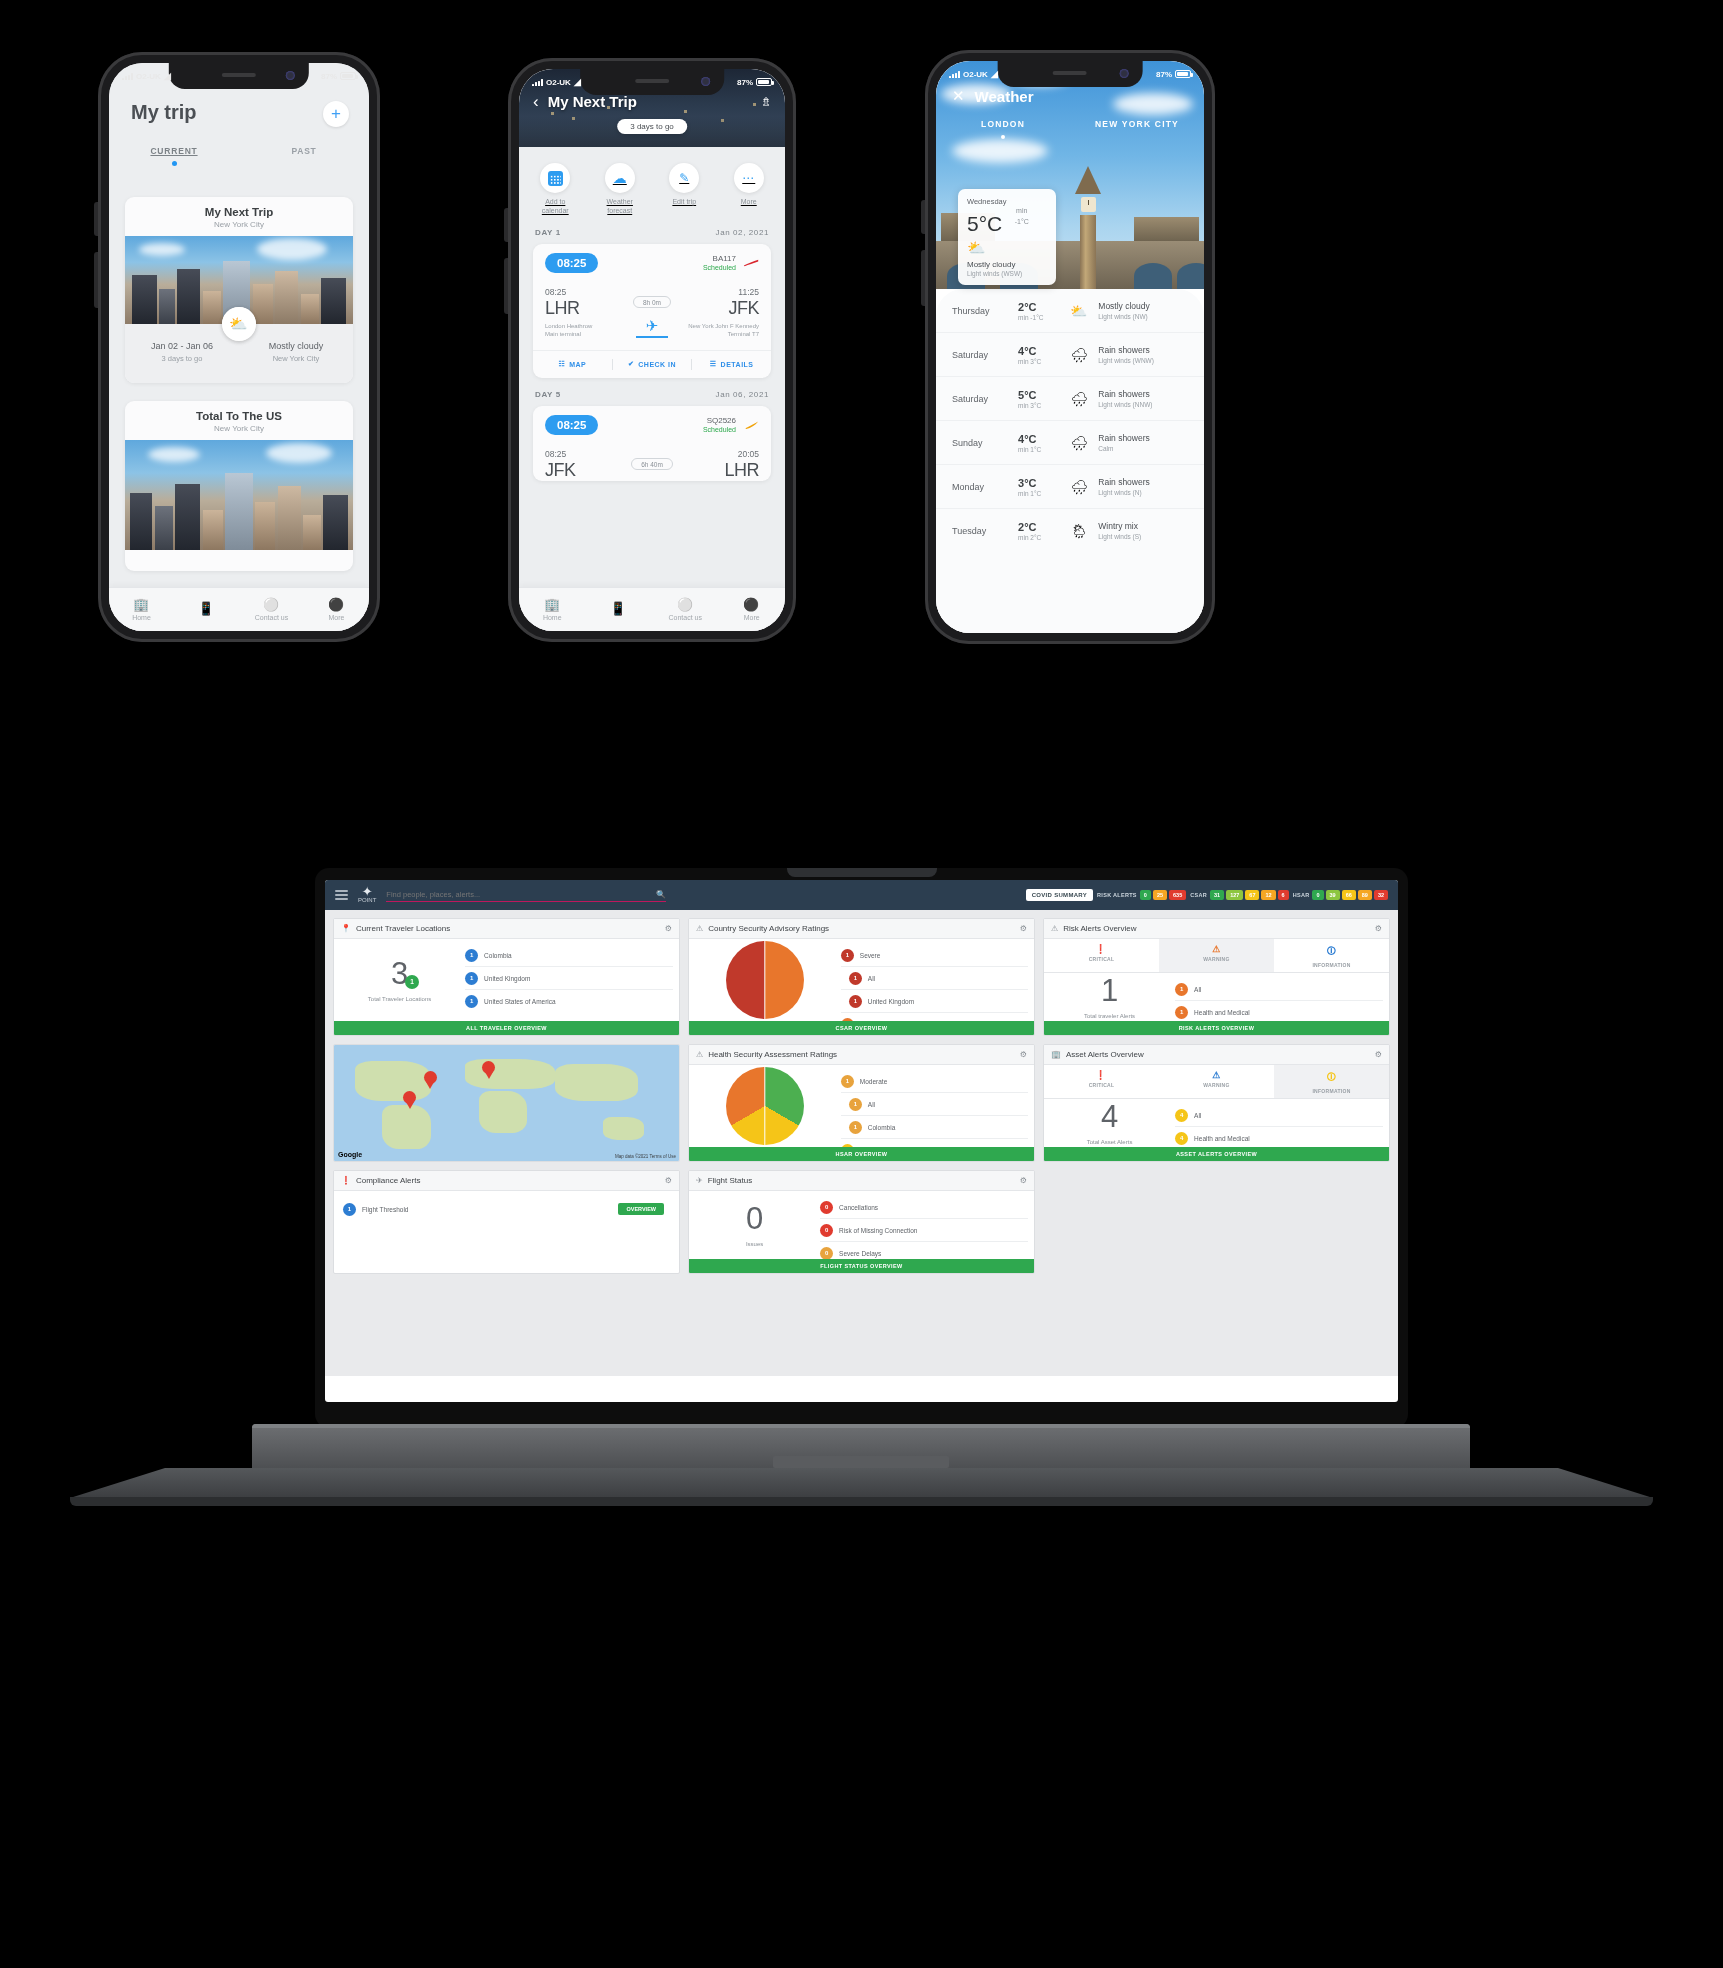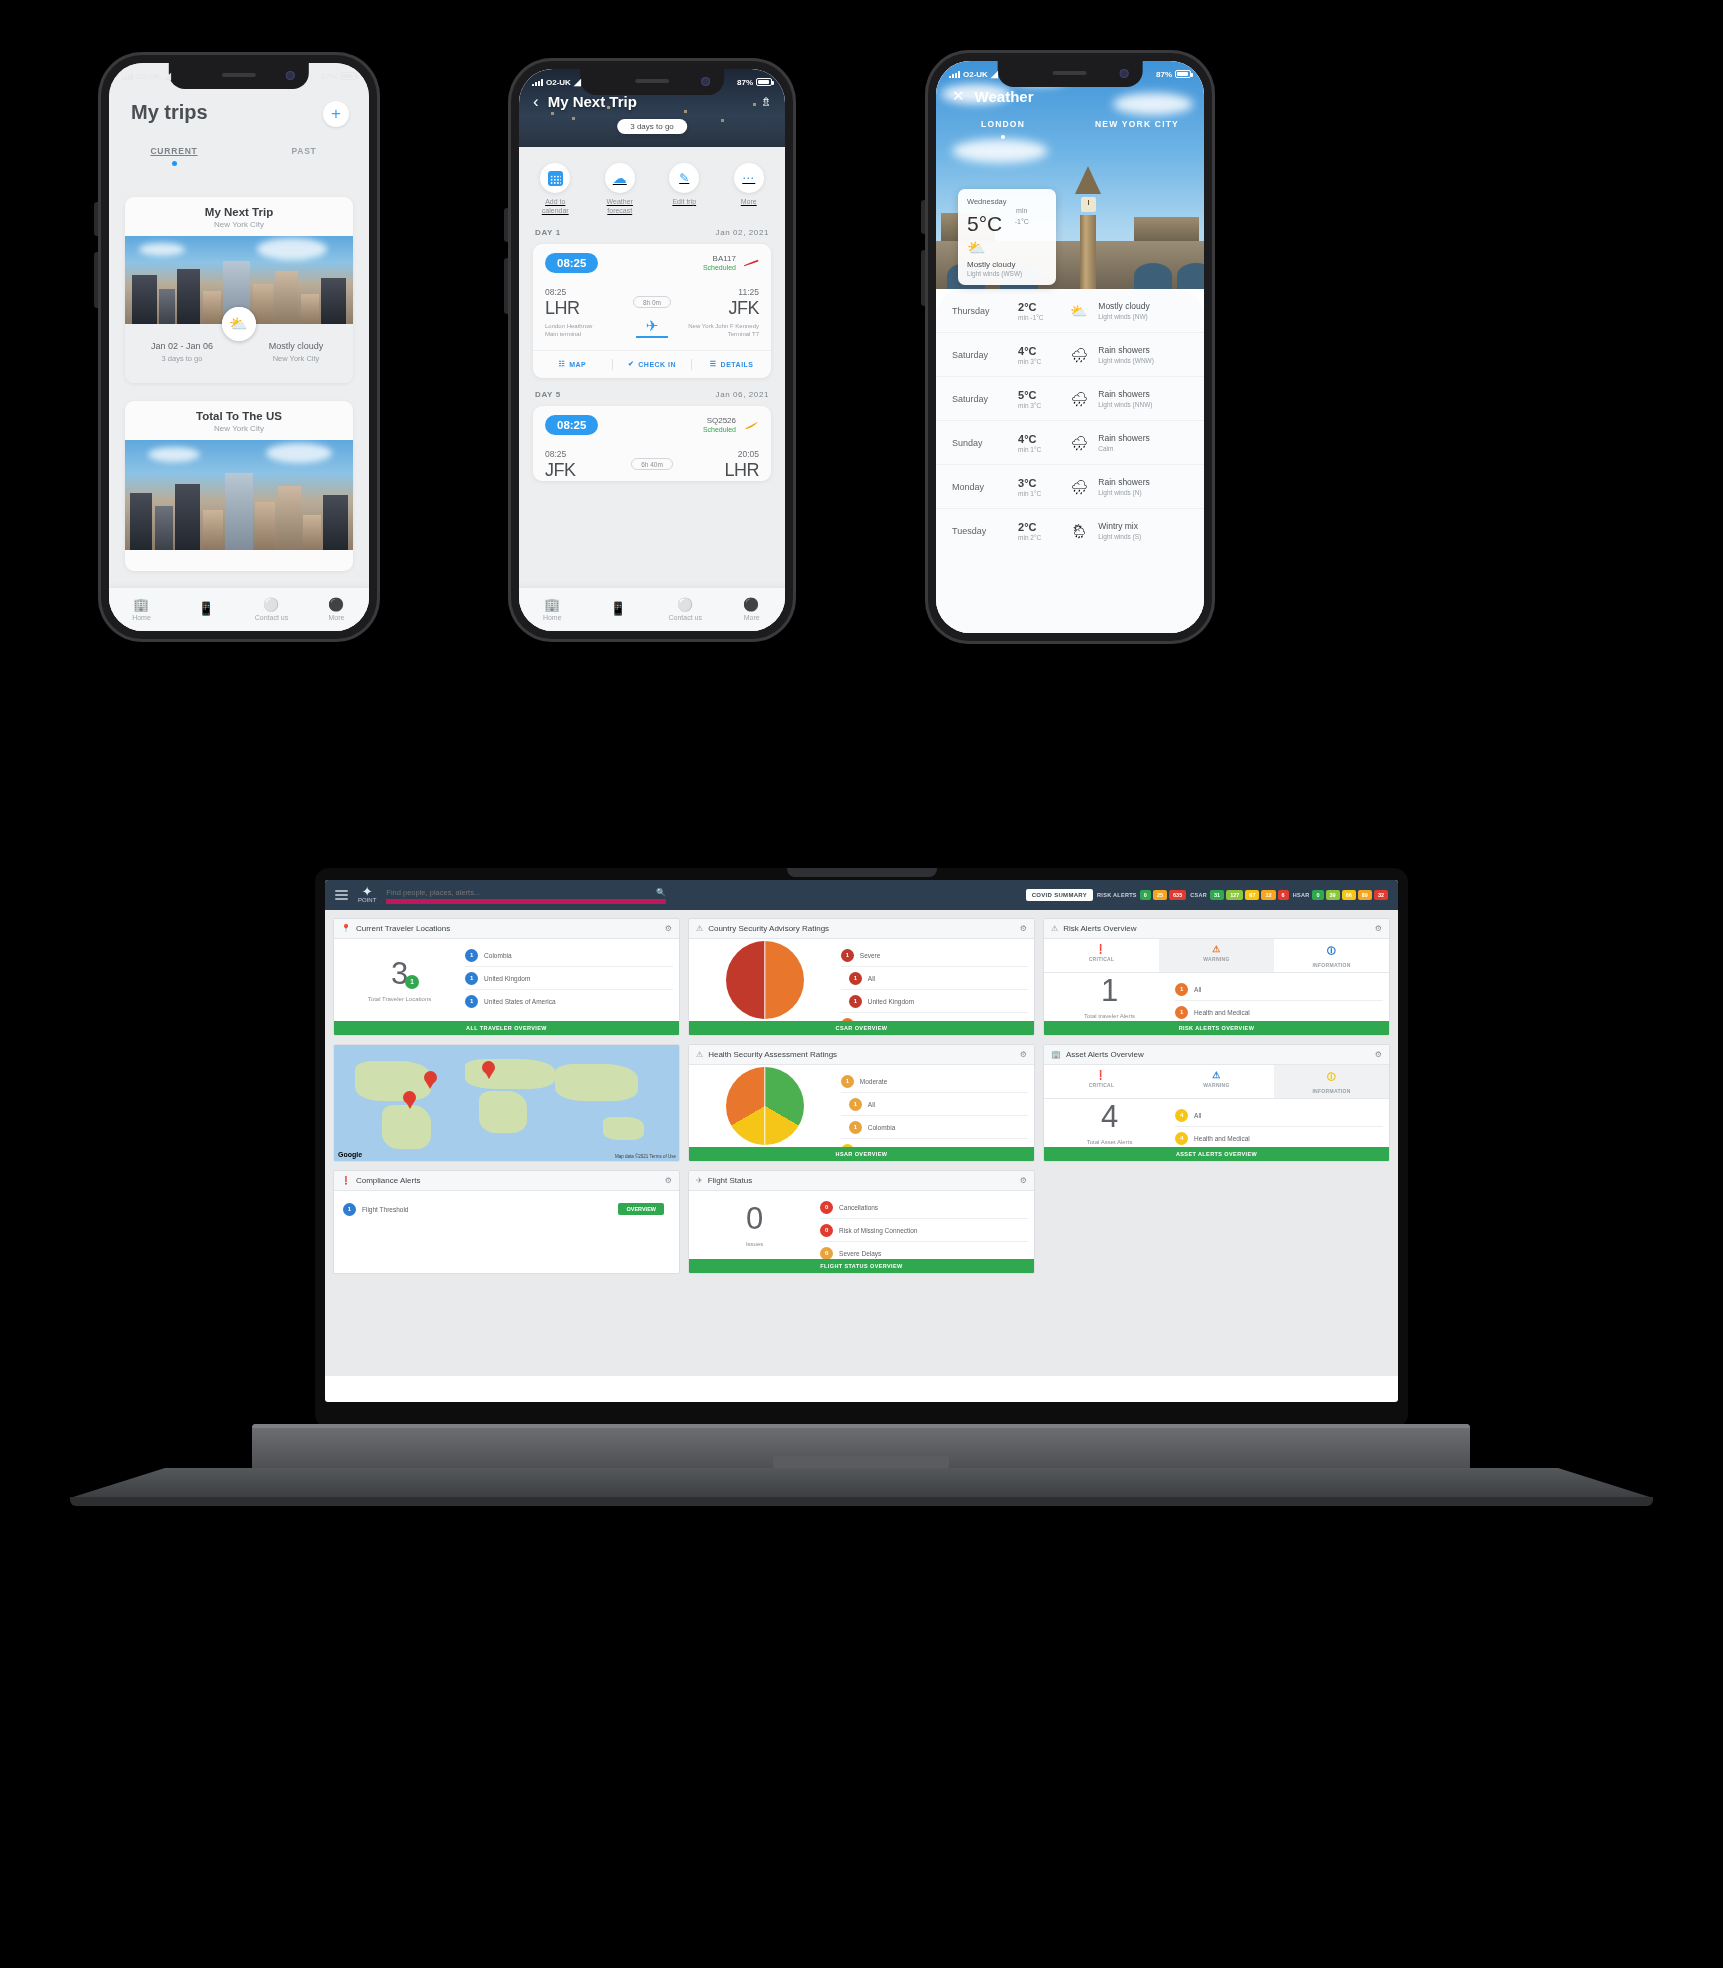--- a/index.html
+++ b/index.html
@@ -165,21 +165,21 @@
     clip-path: polygon(6% 0, 94% 0, 100% 100%, 0% 100%);}
   .notchb{position:absolute;left:50%;transform:translateX(-50%);top:0;width:150px;height:9px;background:#2e3033;border-radius:0 0 8px 8px;}
   .foot{position:absolute;left:0;bottom:2px;width:100%;height:9px;background:#2c2e30;border-radius:0 0 6px 6px;}
 
   
   .dtop{ height:30px; background:#2c3e50; display:flex; align-items:center; padding:0 10px; gap:10px;}
   .hamb{width:13px;}
   .hamb i{display:block;height:1.6px;background:#aab4be;margin:2.6px 0;border-radius:1px;}
   .logo{font-size:6px;color:#c3ccd4;text-align:center;line-height:1;}
   .logo .st{font-size:13px;color:#e4e9ee;line-height:.8;}
-  .dsearch{flex:0 0 280px; border-bottom:5px solid #be185d; display:flex;align-items:center;padding:2px 0;}
+  .dsearch{flex:0 0 280px; border-bottom:1px solid #be185d; display:flex;align-items:center;padding:2px 0;}
   .dsearch input{flex:1;background:transparent;border:0;outline:0;color:#8fa0b3;font-size:7.5px;font-family:inherit;}
   .dsearch .mg{color:#8fa0b3;font-size:8px;}
   .dtop-r{margin-left:auto;display:flex;align-items:center;gap:4px;}
   .covid{background:#fff;color:#37474f;font-size:6px;font-weight:700;padding:3px 6px;border-radius:2px;letter-spacing:.3px;}
   .grp{display:flex;align-items:center;gap:2px;}
   .grp .lab{color:#cdd6de;font-size:5.5px;font-weight:700;letter-spacing:.3px;margin-right:1px;}
   .pipv{color:#fff;font-size:5.5px;font-weight:700;padding:2px 4px;border-radius:2px;min-width:11px;text-align:center;}
   .dsub{ height:26px; background:#3b82c4; display:flex; align-items:center; padding:0 9px; position:relative;}
   .grid-ic{display:grid;grid-template-columns:5px 5px;grid-template-rows:5px 5px;gap:1.5px;margin-right:7px;}
   .grid-ic i{background:#fff;border-radius:1px;display:block;}
@@ -248,21 +248,21 @@
           <span class="wifi">◢</span>
         </div>
         <div class="sb-r">
           <span>87%</span>
           <span class="batt">
               <i></i>
             </span>
         </div>
       </div>
       <div class="p1">
-        <div class="p1-title">My trips</div>
+        <div class="p1-title">My trip</div>
         <div class="p1-plus">+</div>
         <div class="p1-tabs">
           <div class="p1-tab act">
             <span>CURRENT</span>
             <div class="p1-dot"></div>
           </div>
           <div class="p1-tab">
             <span>PAST</span>
           </div>
         </div>

